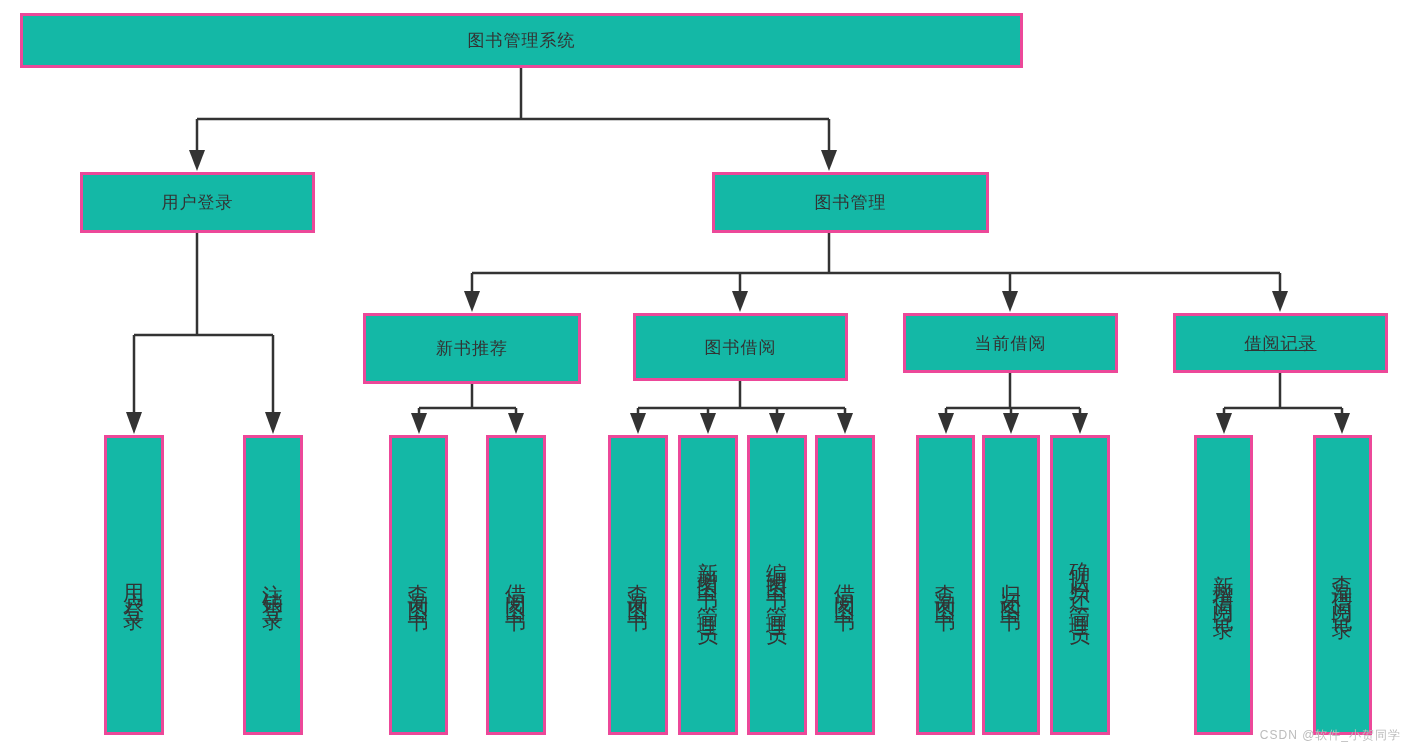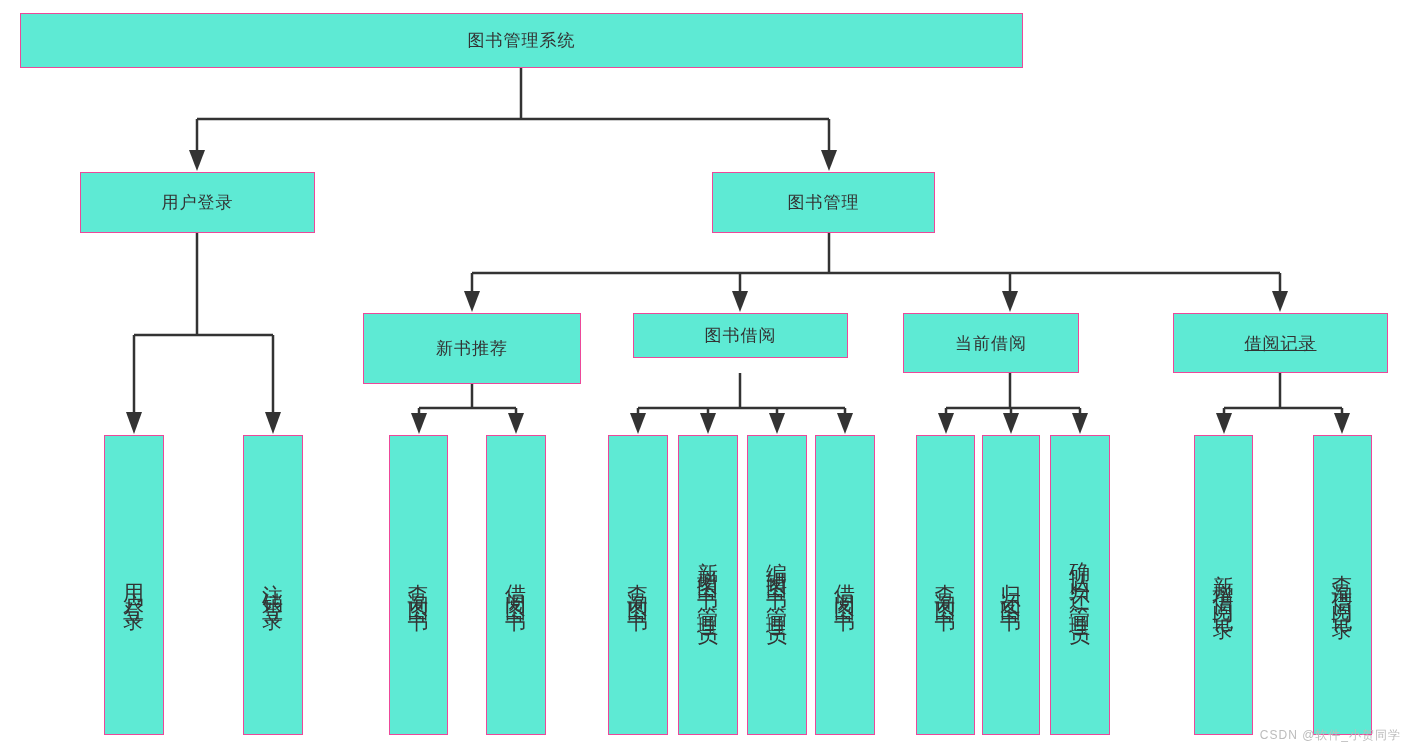--- a/index.html
+++ b/index.html
@@ -13,22 +13,22 @@
   }
   #connectors {
     position: absolute;
     left: 0; top: 0;
     width: 1405px; height: 747px;
     z-index: 0;
   }
   .box {
     position: absolute;
     box-sizing: border-box;
-    border: 1px solid #ec4899;
-    background: #5eead4;
+    border: 3px solid #ec4899;
+    background: #14b8a6;
     display: flex;
     align-items: center;
     justify-content: center;
     z-index: 1;
     color: #333333;
   }
   .hlabel {
     font-size: 17px;
     letter-spacing: 1px;
     color: #333333;
@@ -125,31 +125,31 @@
     </g>
   </svg>
 
   <div class="box" style="left:20px; top:13px; width:1003px; height:55px;">
     <span class="hlabel">图书管理系统</span>
   </div>
 
   <div class="box" style="left:80px; top:172px; width:235px; height:61px;">
     <span class="hlabel">用户登录</span>
   </div>
-  <div class="box" style="left:712px; top:172px; width:223px; height:61px;justify-content:center;">
+  <div class="box" style="left:712px; top:172px; width:277px; height:61px;justify-content:center;">
     <span class="hlabel">图书管理</span>
   </div>
 
   <div class="box" style="left:363px; top:313px; width:218px; height:71px;">
     <span class="hlabel">新书推荐</span>
   </div>
-  <div class="box" style="left:633px; top:313px; width:215px; height:45px;">
+  <div class="box" style="left:633px; top:313px; width:215px; height:68px;">
     <span class="hlabel">图书借阅</span>
   </div>
-  <div class="box" style="left:903px; top:313px; width:176px; height:60px;">
+  <div class="box" style="left:903px; top:313px; width:215px; height:60px;">
     <span class="hlabel">当前借阅</span>
   </div>
   <div class="box" style="left:1173px; top:313px; width:215px; height:60px;text-decoration:underline;">
     <span class="hlabel">借阅记录</span>
   </div>
 
   <div class="box leaf" style="left:104px;">
     <span class="vlabel">用户登录</span>
   </div>
   <div class="box leaf" style="left:243px;">

